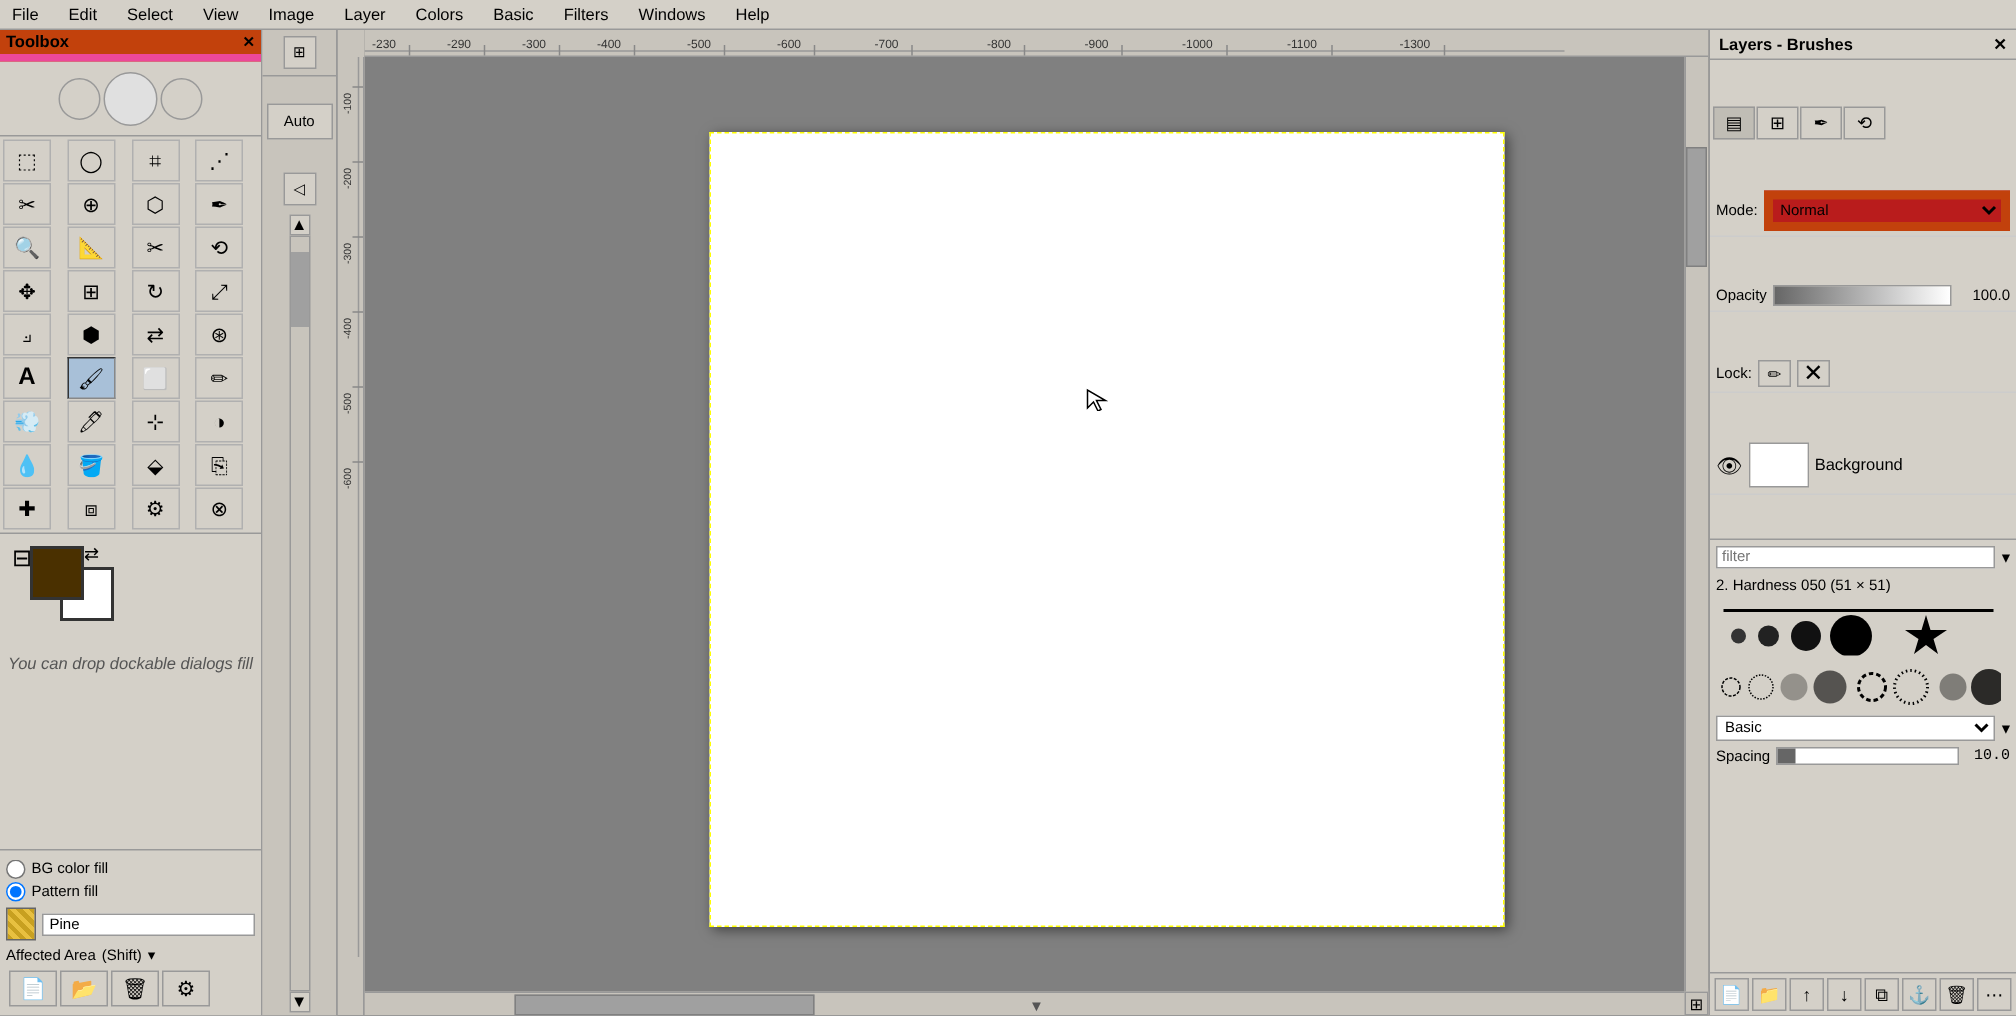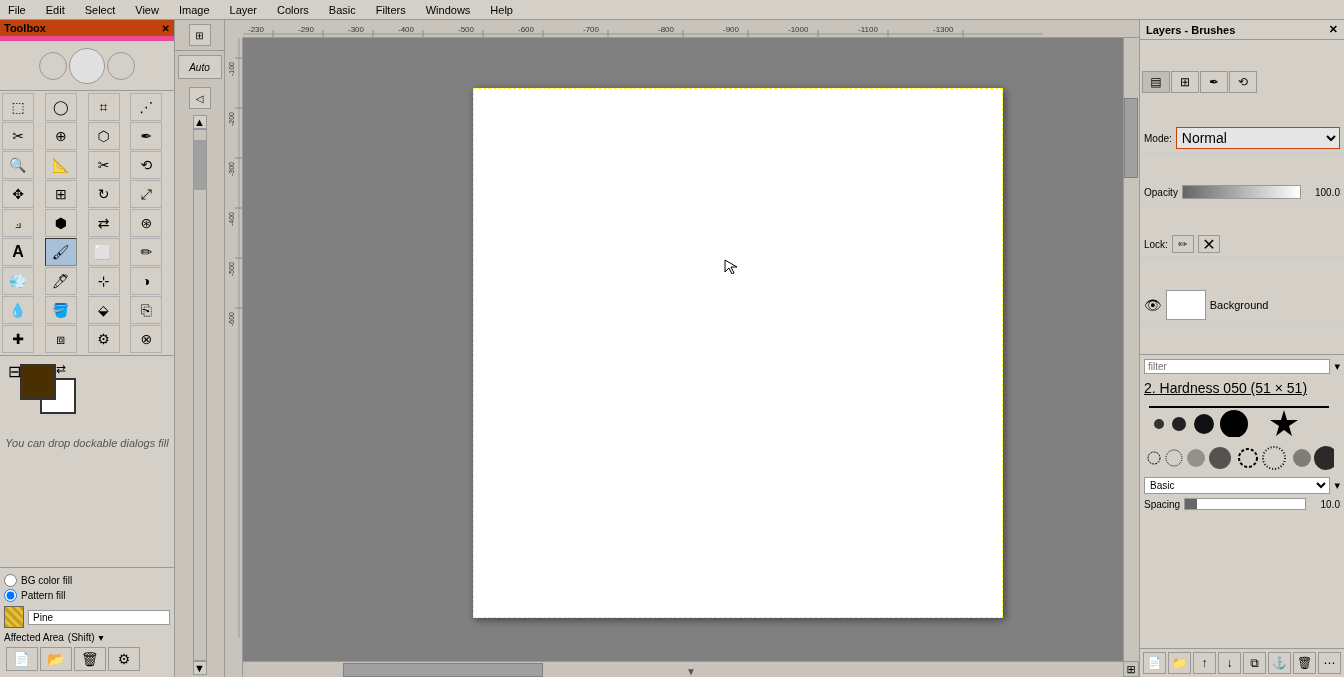--- a/index.html
+++ b/index.html
@@ -67,21 +67,21 @@
     }
     .radio-row { display: flex; align-items: center; gap: 4px; margin: 2px 0; font-size: 10px; }
     .pattern-row { display: flex; align-items: center; gap: 4px; margin: 4px 0; }
     .pattern-swatch { width: 32px; height: 22px; background: repeating-linear-gradient(45deg, #c8a020, #c8a020 3px, #e8c040 3px, #e8c040 6px); border: 1px solid #666; }
     .pattern-name { border: 1px solid #999; padding: 1px 4px; font-size: 10px; background: white; flex: 1; }
     .affected-row { display: flex; align-items: center; gap: 4px; font-size: 10px; }
     .bottom-buttons { display: flex; gap: 2px; padding: 2px; margin-top: 2px; }
     .bottom-btn { width: 32px; height: 24px; background: #d4d0c8; border: 1px solid #999; cursor: pointer; font-size: 14px; display: flex; align-items: center; justify-content: center; }
     .auto-btn {
       width: 44px; height: 24px; background: #d4d0c8; border: 1px solid #999;
-      cursor: pointer; font-size: 10px; margin: 2px; display: flex; align-items: center; justify-content: center; font-style: italic;
+      cursor: pointer; font-size: 10px; margin: 16px; display: flex; align-items: center; justify-content: center;
     }
 
     
     .canvas-wrapper {
       flex: 1; background: #808080; overflow: hidden; position: relative;
       display: flex; flex-direction: column;
     }
     .ruler-corner { width: 18px; height: 18px; background: #c8c4bc; position: absolute; top: 0; left: 0; z-index: 10; }
     .ruler-top {
       position: absolute; top: 0; left: 18px; right: 0; height: 18px;
@@ -114,47 +114,47 @@
       display: flex; flex-direction: column; flex-shrink: 0; overflow: hidden; gap: 29px;
     }
     .layers-title {
       background: #d4d0c8; padding: 3px 6px; border-bottom: 1px solid #999;
       font-size: 11px; font-weight: bold; display: flex; align-items: center; justify-content: space-between;
     }
     .layer-tab-icons { display: flex; gap: 1px; padding: 2px; }
     .layer-tab-icon { width: 28px; height: 22px; border: 1px solid #999; background: #d4d0c8; cursor: pointer; display: flex; align-items: center; justify-content: center; font-size: 12px; }
     .mode-row { display: flex; align-items: center; gap: 4px; padding: 3px 4px; border-bottom: 1px solid #ccc; }
     .mode-label { font-size: 10px; }
-    .mode-select { flex: 1; font-size: 14px; background: #e5e5e5; border: 1px solid #c2410c; padding: 1px; }
+    .mode-select { flex: 1; font-size: 10px; background: #b91c1c; border: 6px solid #c2410c; padding: 1px; }
     .opacity-row { display: flex; align-items: center; gap: 4px; padding: 3px 4px; border-bottom: 1px solid #ccc; }
     .opacity-label { font-size: 10px; }
     .opacity-slider { flex: 1; height: 14px; background: white; border: 1px solid #999; }
     .opacity-value { font-size: 10px; width: 35px; text-align: right; }
     .lock-row { display: flex; align-items: center; gap: 4px; padding: 3px 4px; border-bottom: 1px solid #ccc; font-size: 10px; }
     .lock-btn { width: 22px; height: 18px; background: #d4d0c8; border: 1px solid #999; cursor: pointer; display: flex; align-items: center; justify-content: center; font-size: 11px; }
     
     
     .layer-item {
       display: flex; align-items: center; gap: 4px; padding: 4px;
       background: #d4d0c8; border-bottom: 1px solid #ccc; cursor: pointer;
     }
     .layer-eye { font-size: 14px; cursor: pointer; }
     .layer-thumb { width: 40px; height: 30px; background: white; border: 1px solid #999; display: flex; align-items: center; justify-content: center; font-size: 8px; }
     .layer-name { font-size: 11px; flex: 1; }
 
     
     .brushes-section { border-top: 1px solid #999; padding: 4px; }
     .brush-filter-row { display: flex; align-items: center; gap: 4px; margin-bottom: 4px; }
     .brush-filter-input { flex: 1; font-size: 10px; border: 1px solid #999; padding: 1px 3px; background: white; }
-    .brush-info { font-size: 14px; padding: 2px 0; text-decoration: underline; }
+    .brush-info { font-size: 10px; padding: 2px 0; }
     .brush-preset-row { display: flex; align-items: center; gap: 4px; margin: 2px 0; }
     .brush-preset-select { flex: 1; font-size: 10px; border: 1px solid #999; background: white; padding: 1px; }
     .spacing-row { display: flex; align-items: center; gap: 4px; padding: 2px 0; font-size: 10px; }
     .spacing-slider { flex: 1; height: 12px; background: white; border: 1px solid #999; }
-    .spacing-value { font-size: 10px; width: 30px; text-align: right; }
+    .spacing-value { font-size: 10px; width: 30px; text-align: right; font-family: Liberation Mono, monospace; }
 
     
     .layer-actions { display: flex; gap: 2px; padding: 3px; border-top: 1px solid #999; }
     .layer-action-btn { width: 26px; height: 22px; background: #d4d0c8; border: 1px solid #999; cursor: pointer; display: flex; align-items: center; justify-content: center; font-size: 12px; }
   </style>
 </head>
 <body>
 
 <div class="menu-bar">
   <div class="menu-item">File</div>

